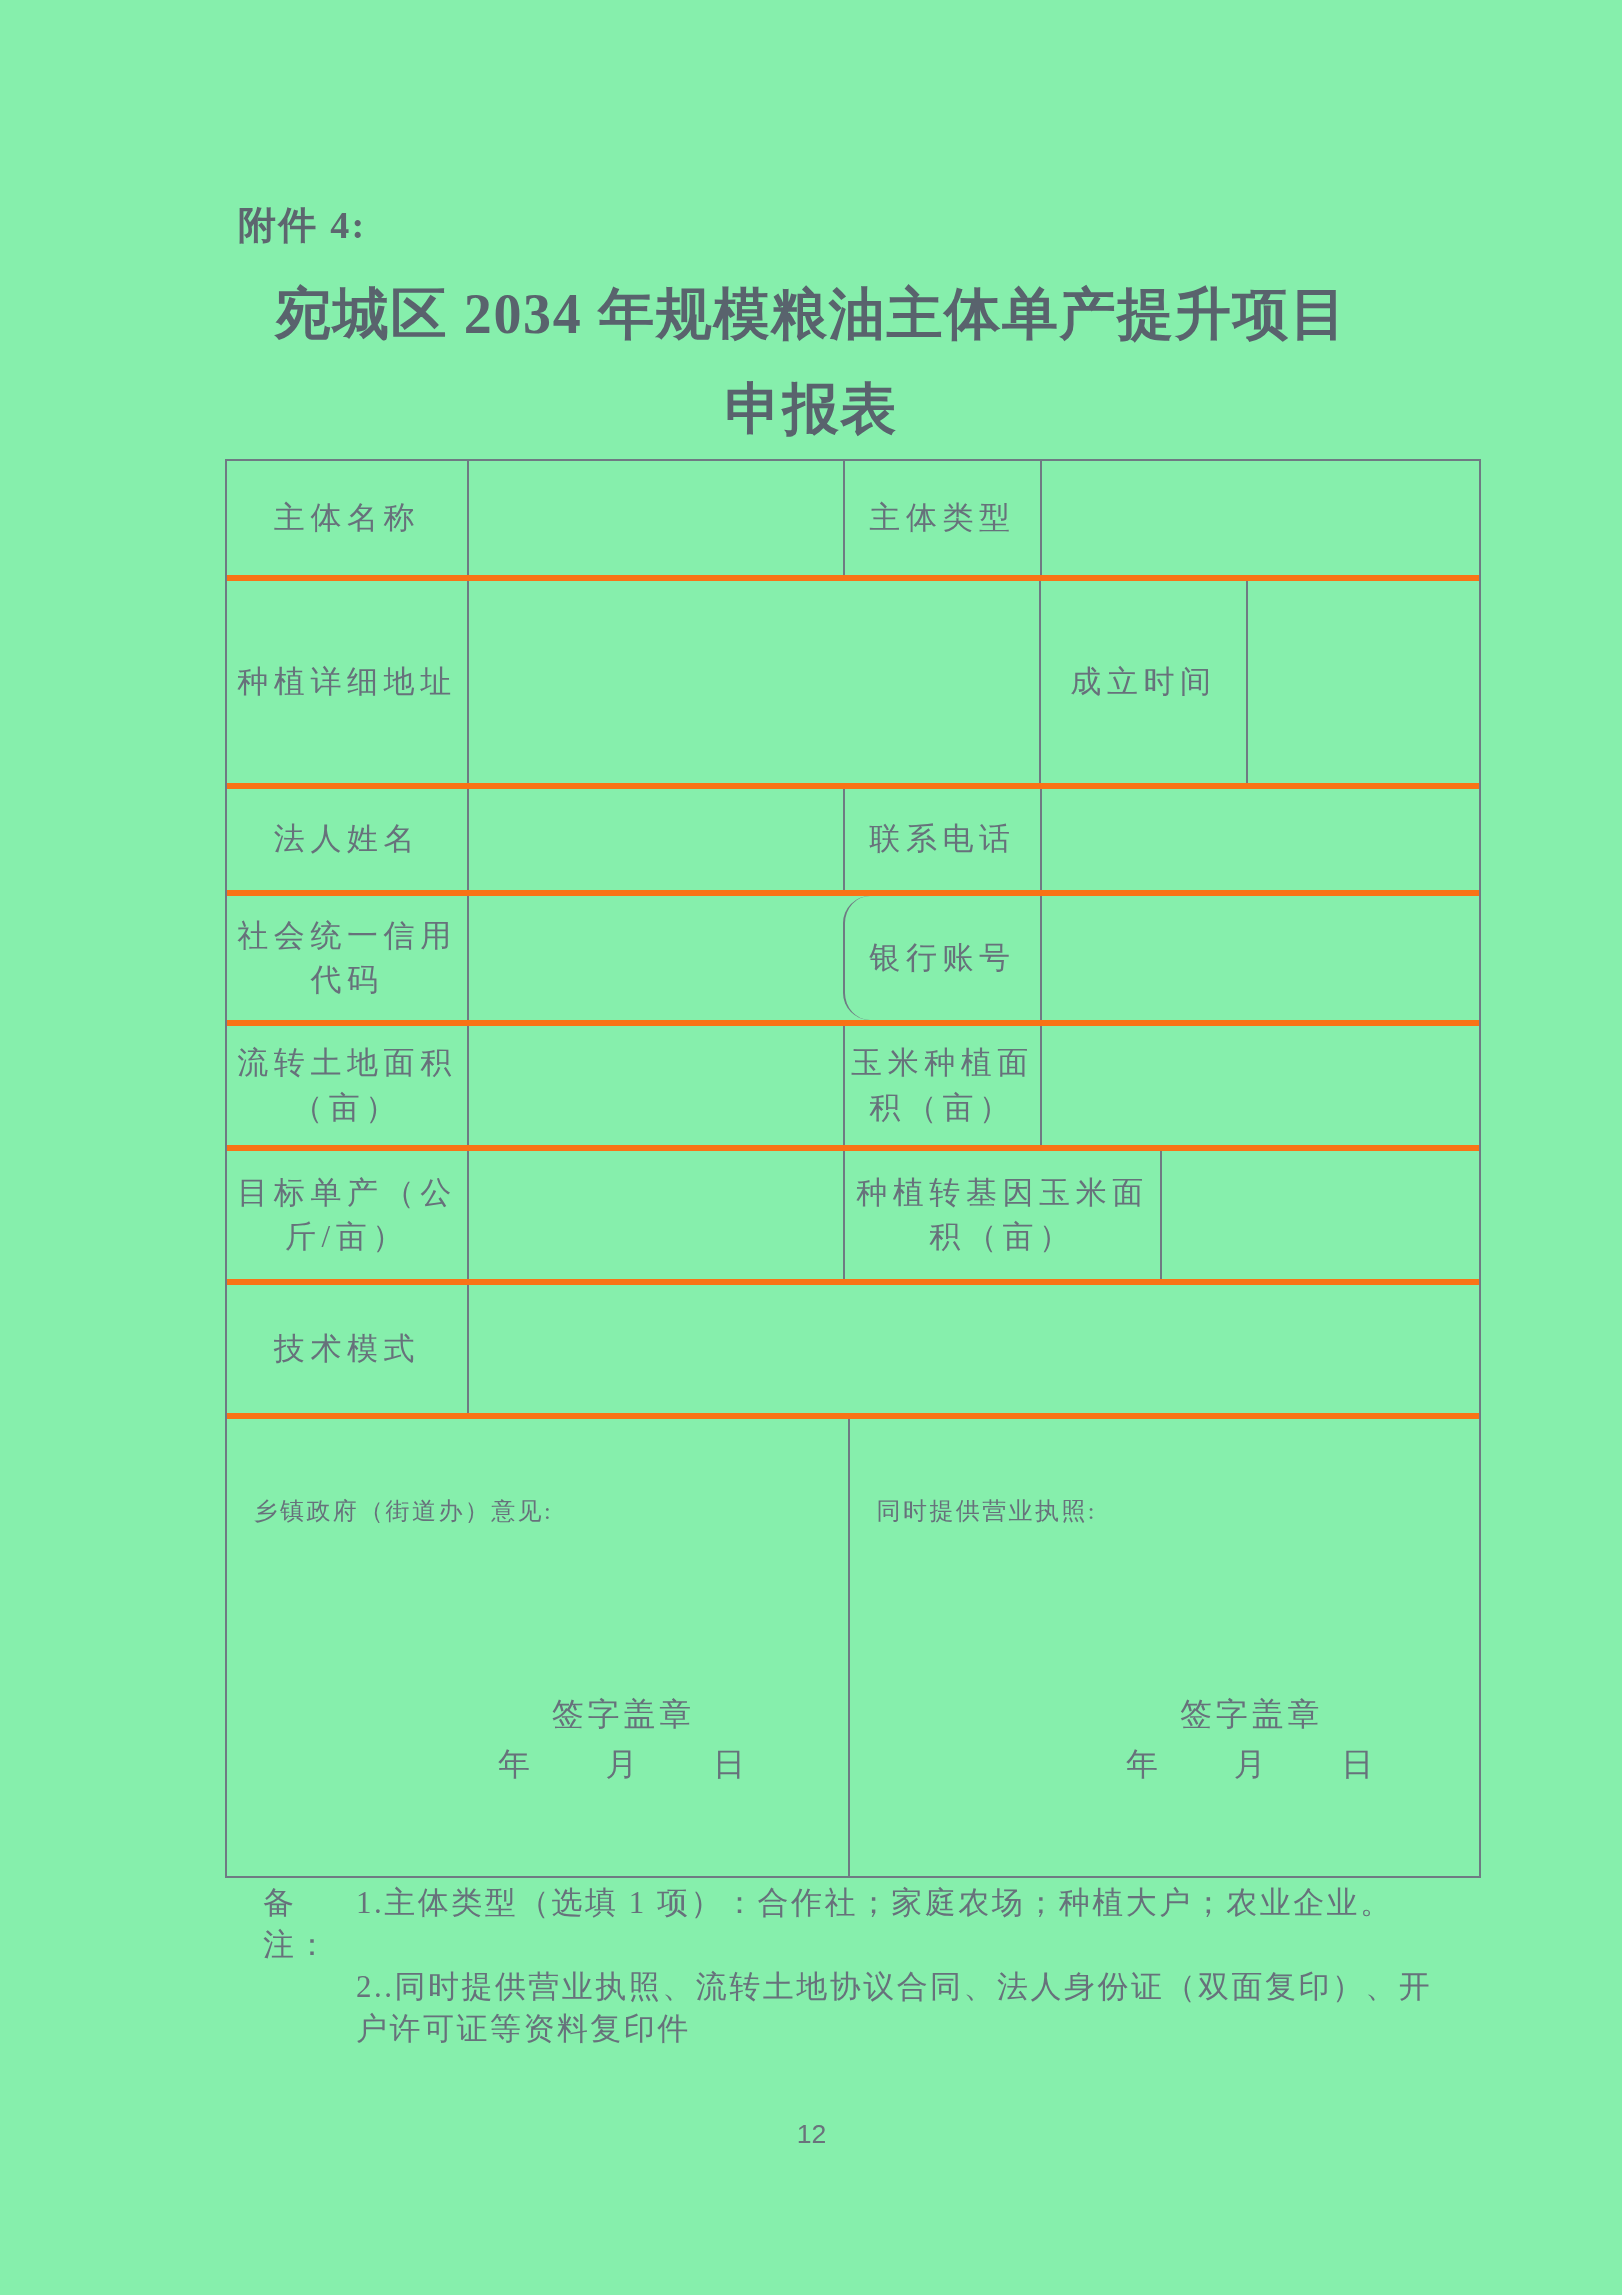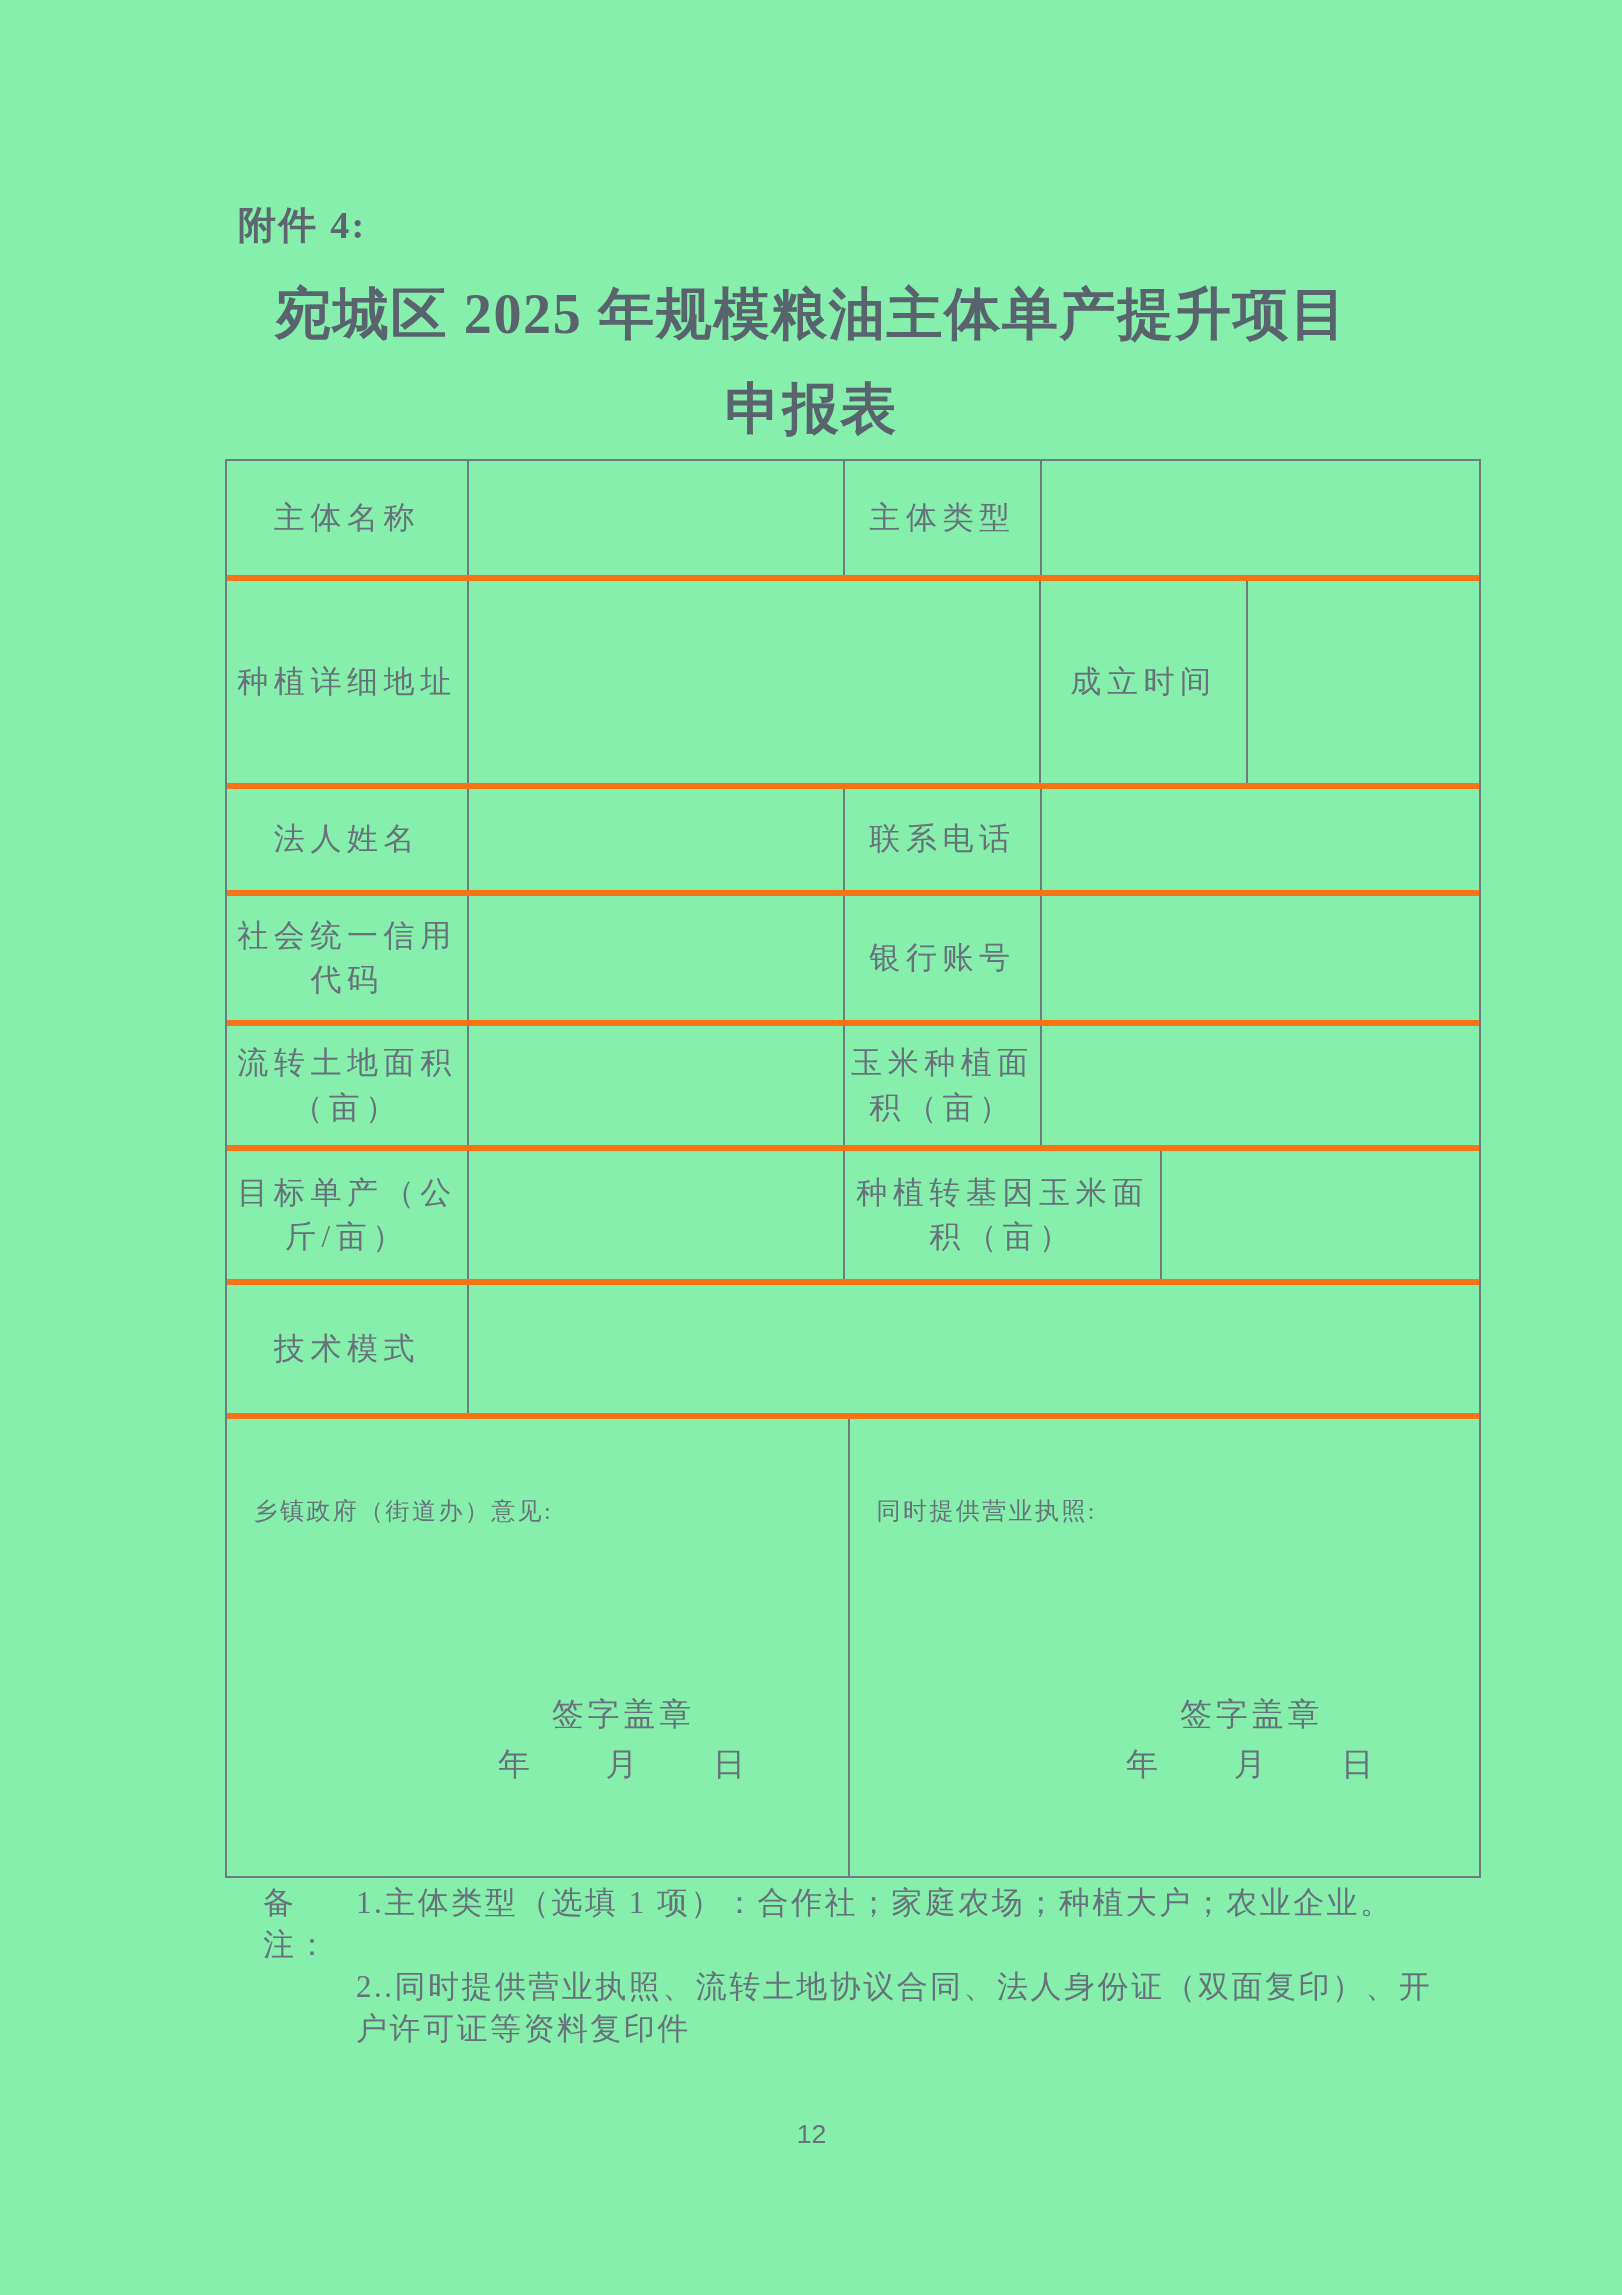--- a/index.html
+++ b/index.html
@@ -108,21 +108,21 @@
   }
 </style>
 </head>
 <body>
 
 <div class="page">
 
   <div class="attachment">附件 4:</div>
 
   <div class="doc-title">
-    <div>宛城区 2025 年规模粮油主体单产提升项目</div>
+    <div>宛城区 2034 年规模粮油主体单产提升项目</div>
     <div>申报表</div>
   </div>
 
   <div class="form-table">
       <div class="trow" style="height: 114px;">
         <div class="tcell label" style="width: 240px;">主体名称</div>
         <div class="tcell value" style="width: 376px;"></div>
         <div class="tcell label" style="width: 197px;">主体类型</div>
         <div class="tcell value" style="flex: 1 1 auto;"></div>
       </div>
@@ -135,21 +135,21 @@
       <div class="trow" style="height: 107px;">
         <div class="tcell label" style="width: 240px;">法人姓名</div>
         <div class="tcell value" style="width: 376px;"></div>
         <div class="tcell label" style="width: 197px;">联系电话</div>
         <div class="tcell value" style="flex: 1 1 auto;"></div>
       </div>
       <div class="trow" style="height: 130px;">
         <div class="tcell label" style="width: 240px;">社会统一信用
 代码</div>
         <div class="tcell value" style="width: 376px;"></div>
-        <div class="tcell label" style="width: 197px;">银行账号</div>
+        <div class="tcell label" style="width: 197px; border-radius: 27px;">银行账号</div>
         <div class="tcell value" style="flex: 1 1 auto;"></div>
       </div>
       <div class="trow" style="height: 125px;">
         <div class="tcell label" style="width: 240px;">流转土地面积
 （亩）</div>
         <div class="tcell value" style="width: 376px;"></div>
         <div class="tcell label" style="width: 197px;">玉米种植面
 积（亩）</div>
         <div class="tcell value" style="flex: 1 1 auto;"></div>
       </div>

